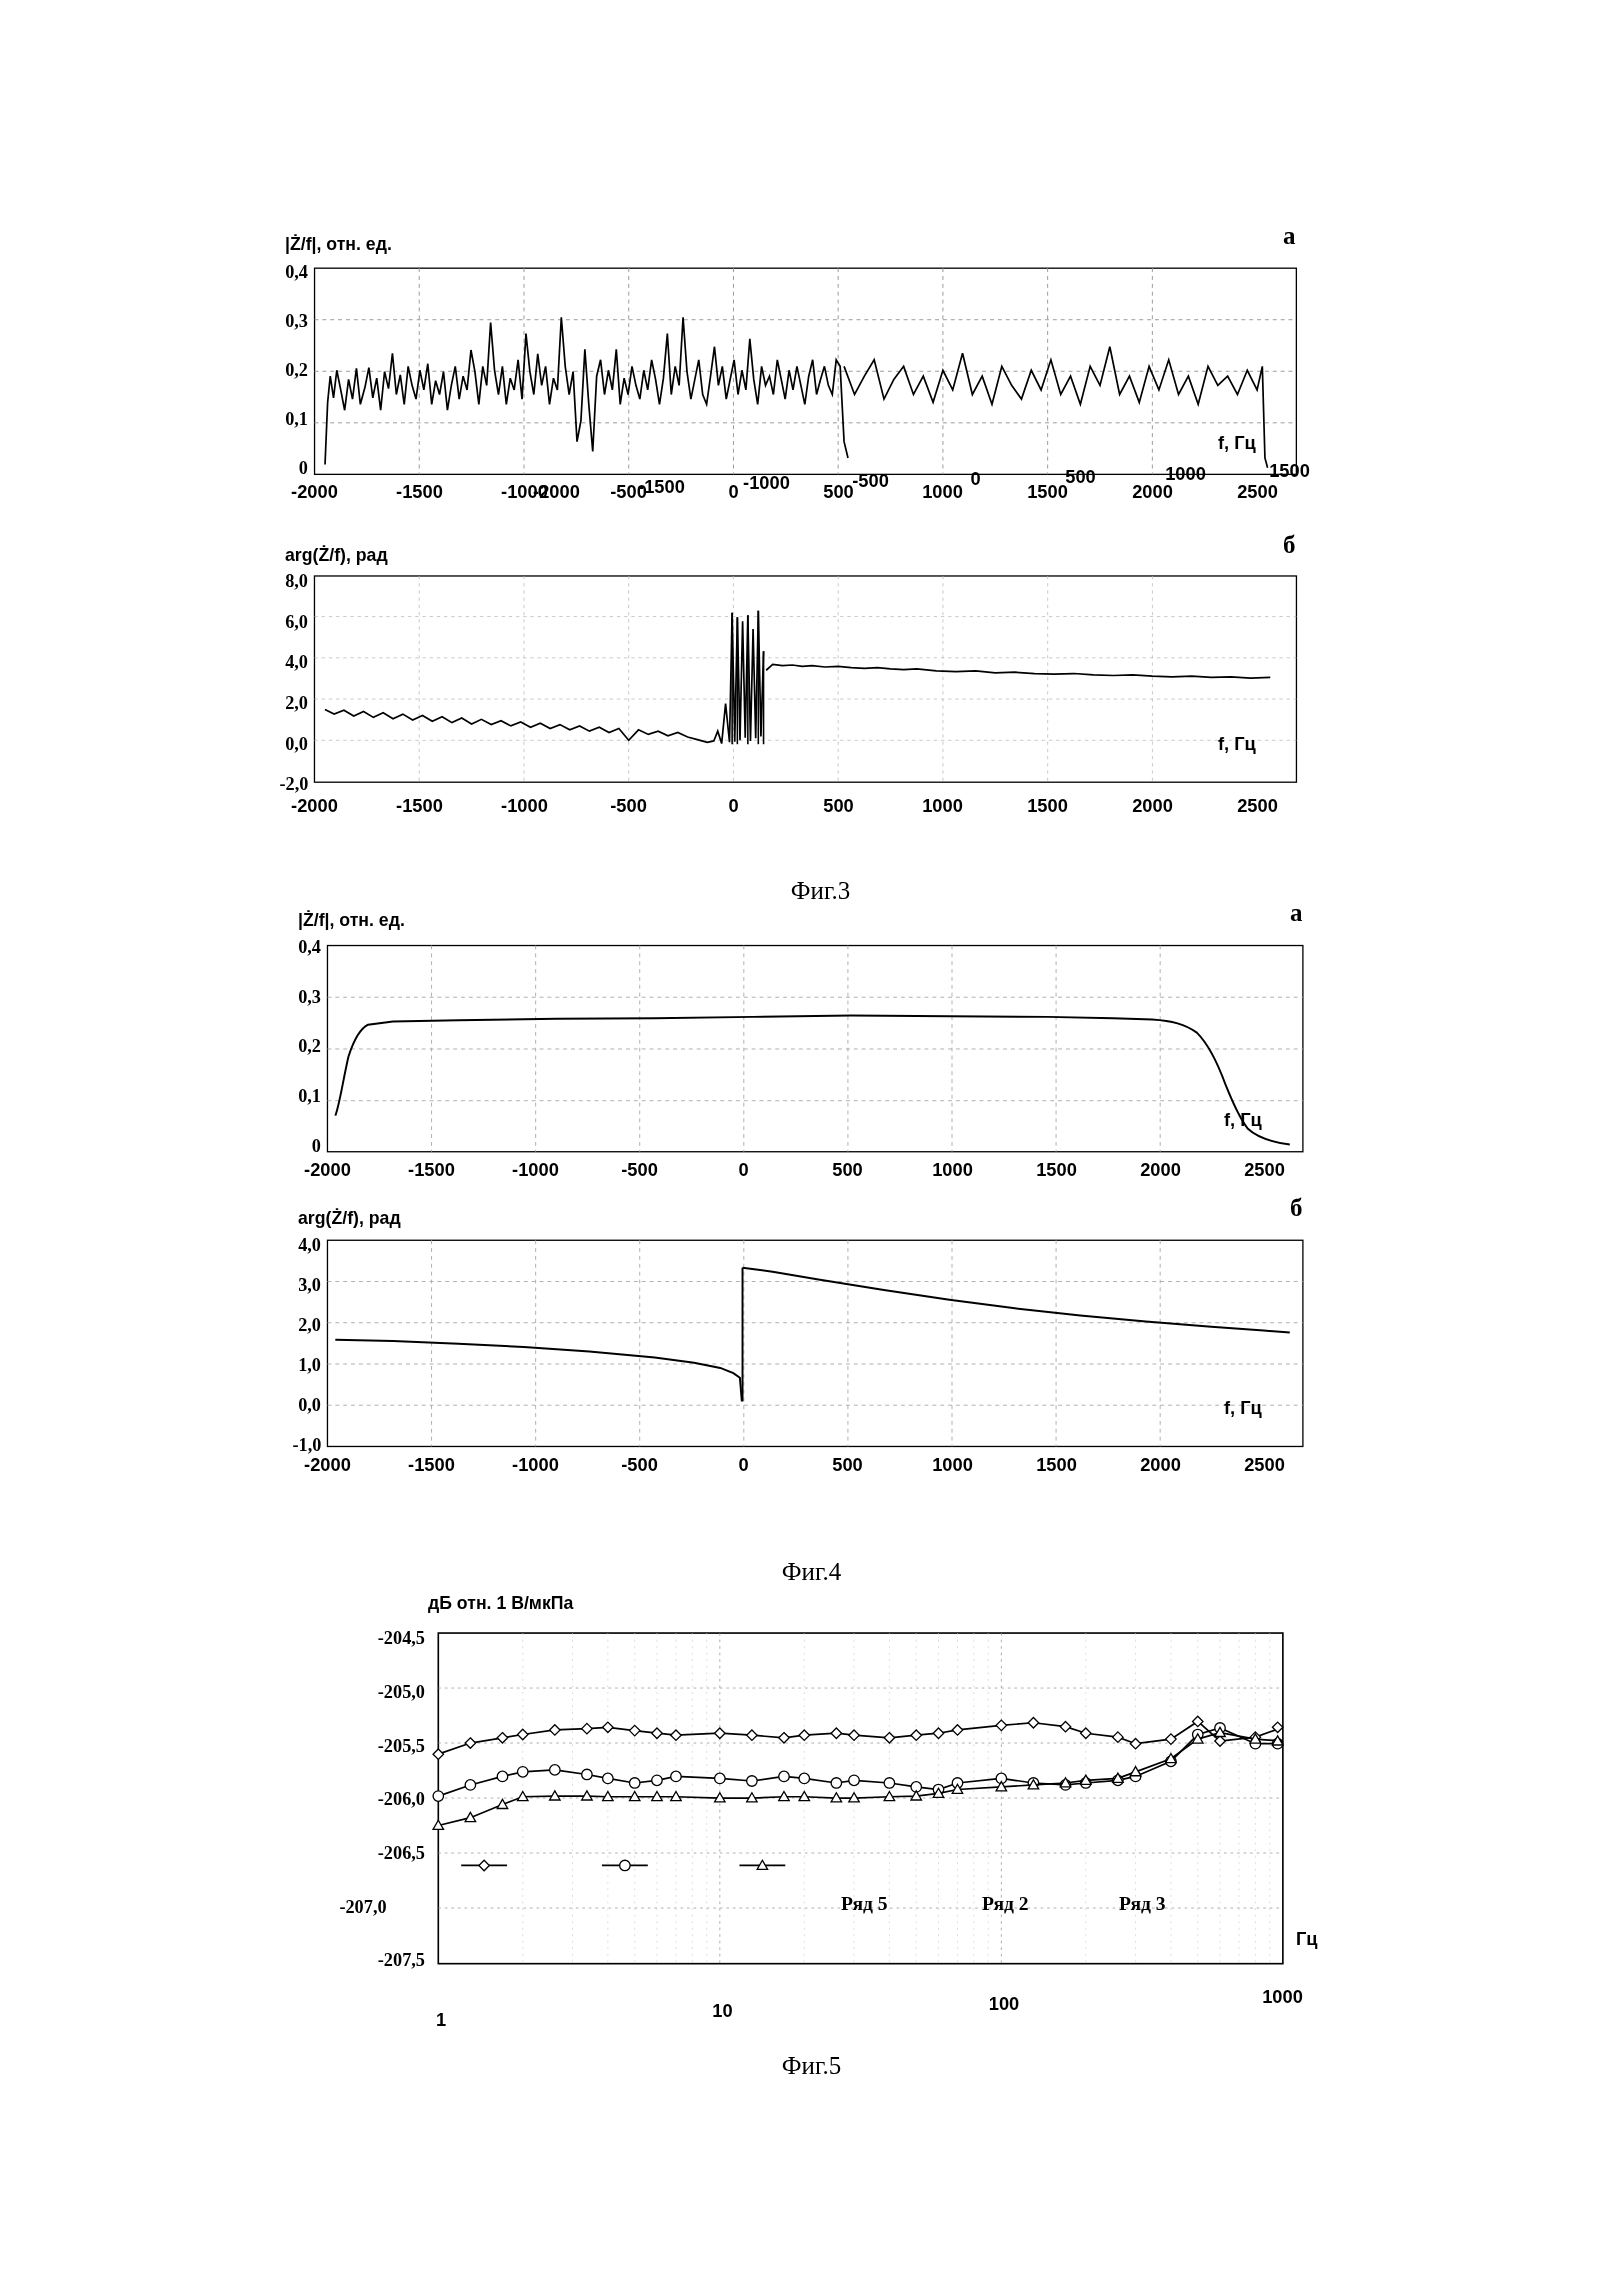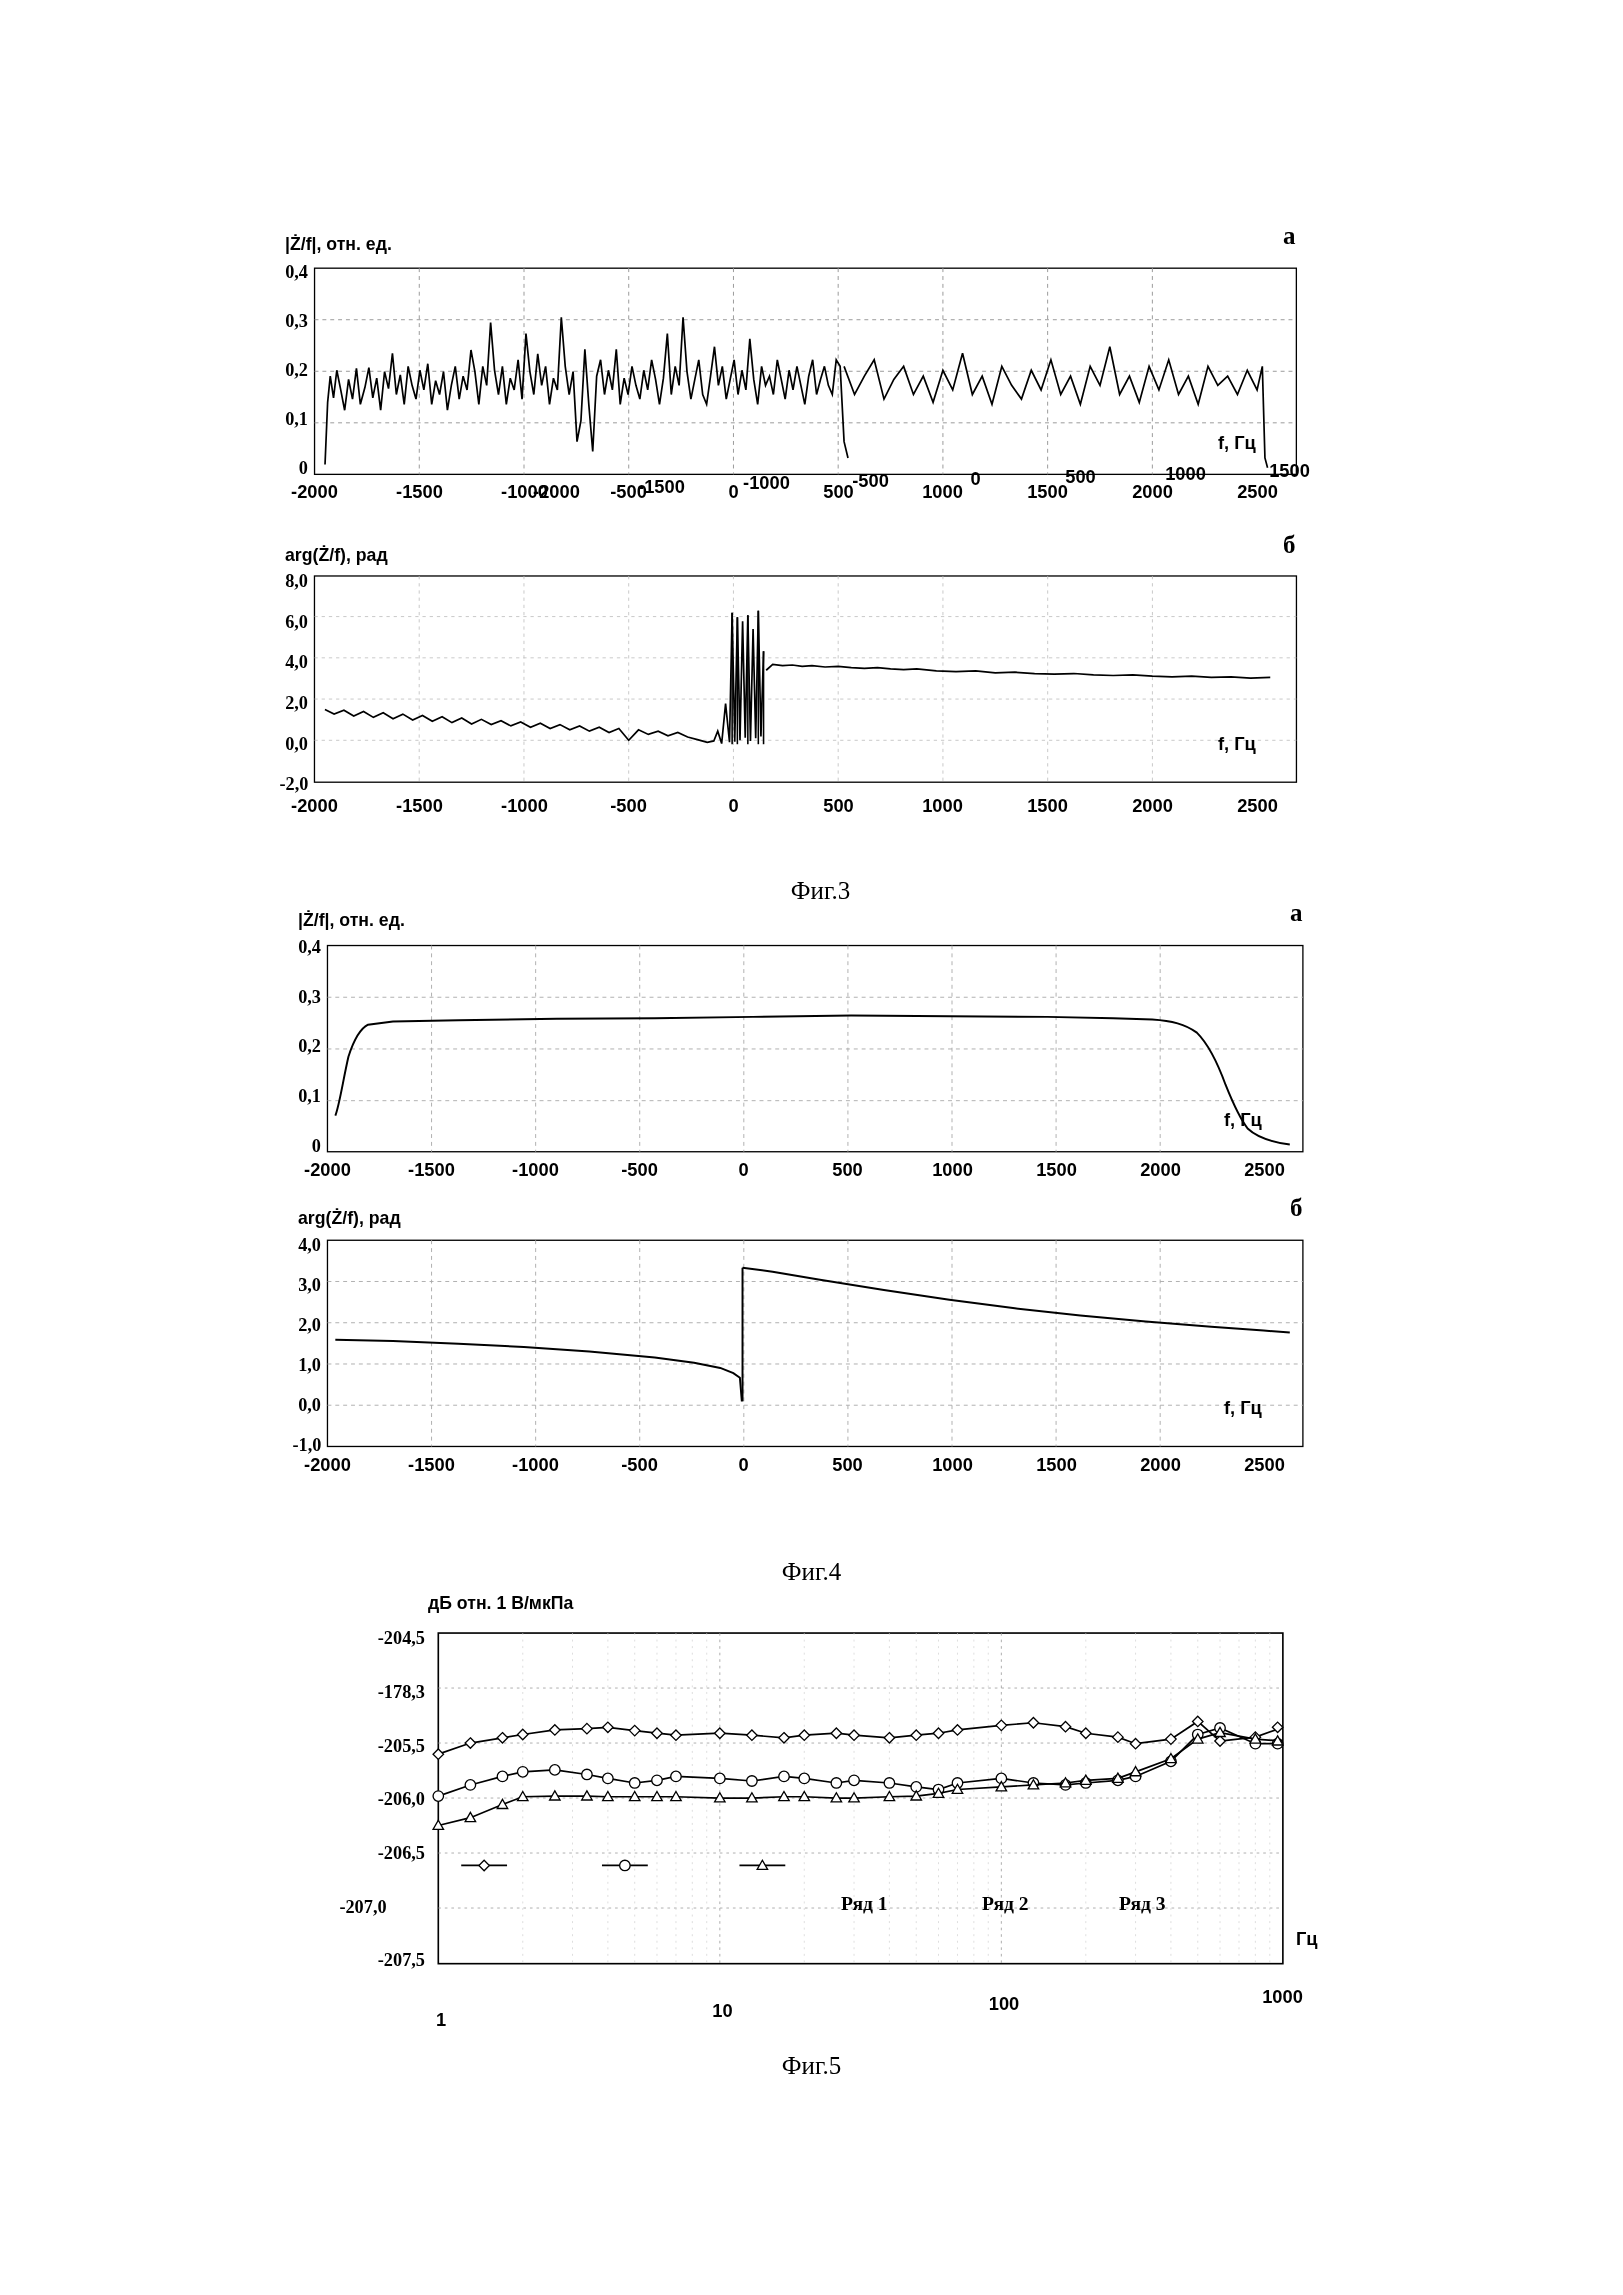--- a/index.html
+++ b/index.html
@@ -293,21 +293,21 @@
     <div class="xlab" style="left:846px; top:0; width:105px;">2000</div>
     <div class="xlab" style="left:950px; top:0; width:105px;">2500</div>
   </div>
 
   <div class="fig-caption" style="top:1558px;">Фиг.4</div>
 
   <div class="panel" style="left:327px; top:1597px; width:1113px; height:432px;">
     <div class="axis-title" style="left:101px; top:-3.9px;">дБ отн. 1 В/мкПа</div>
 
     <div class="ylab" style="left:-26px; top:31px; width:124px;">-204,5</div>
-    <div class="ylab" style="left:-26px; top:85px; width:124px;">-178,3</div>
+    <div class="ylab" style="left:-26px; top:85px; width:124px;">-205,0</div>
     <div class="ylab" style="left:-26px; top:139px; width:124px;">-205,5</div>
     <div class="ylab" style="left:-26px; top:192px; width:124px;">-206,0</div>
     <div class="ylab" style="left:-26px; top:246px; width:124px;">-206,5</div>
     <div class="ylab" style="left:-26px; top:300px; width:124px;text-align:center;">-207,0</div>
     <div class="ylab" style="left:-26px; top:353px; width:124px;">-207,5</div>
 
     <div class="unit" style="left:969px; top:331px;">Гц</div>
 
     <svg width="1113" height="406" viewBox="0 0 1700 620">
 
@@ -463,21 +463,21 @@
       <g>
         <line x1="205" y1="410" x2="275" y2="410" stroke="#000" stroke-width="2.6"></line>
         <polygon points="240,402 248,410 240,418 232,410" fill="#fff" stroke="#000" stroke-width="2"></polygon>
         <line x1="420" y1="410" x2="490" y2="410" stroke="#000" stroke-width="2.6"></line>
         <circle cx="455" cy="410" r="8" fill="#fff" stroke="#000" stroke-width="2"></circle>
         <line x1="630" y1="410" x2="700" y2="410" stroke="#000" stroke-width="2.6"></line>
         <polygon points="665,402 673,416 657,416" fill="#fff" stroke="#000" stroke-width="2"></polygon>
       </g>
     </svg>
 
-    <div class="legend-label" style="position:absolute; left:514px; top:296px;">Ряд 1</div>
+    <div class="legend-label" style="position:absolute; left:514px; top:296px;">Ряд 5</div>
     <div class="legend-label" style="position:absolute; left:655px; top:296px;">Ряд 2</div>
     <div class="legend-label" style="position:absolute; left:792px; top:296px;">Ряд 3</div>
 
     <div class="xlab" style="left:88px; top:412px; width:52px;">1</div>
     <div class="xlab" style="left:363px; top:403px; width:65px;">10</div>
     <div class="xlab" style="left:641px; top:396px; width:72px;">100</div>
     <div class="xlab" style="left:916px; top:389px; width:79px;">1000</div>
   </div>
 
   <div class="fig-caption" style="top:2052px;">Фиг.5</div>

